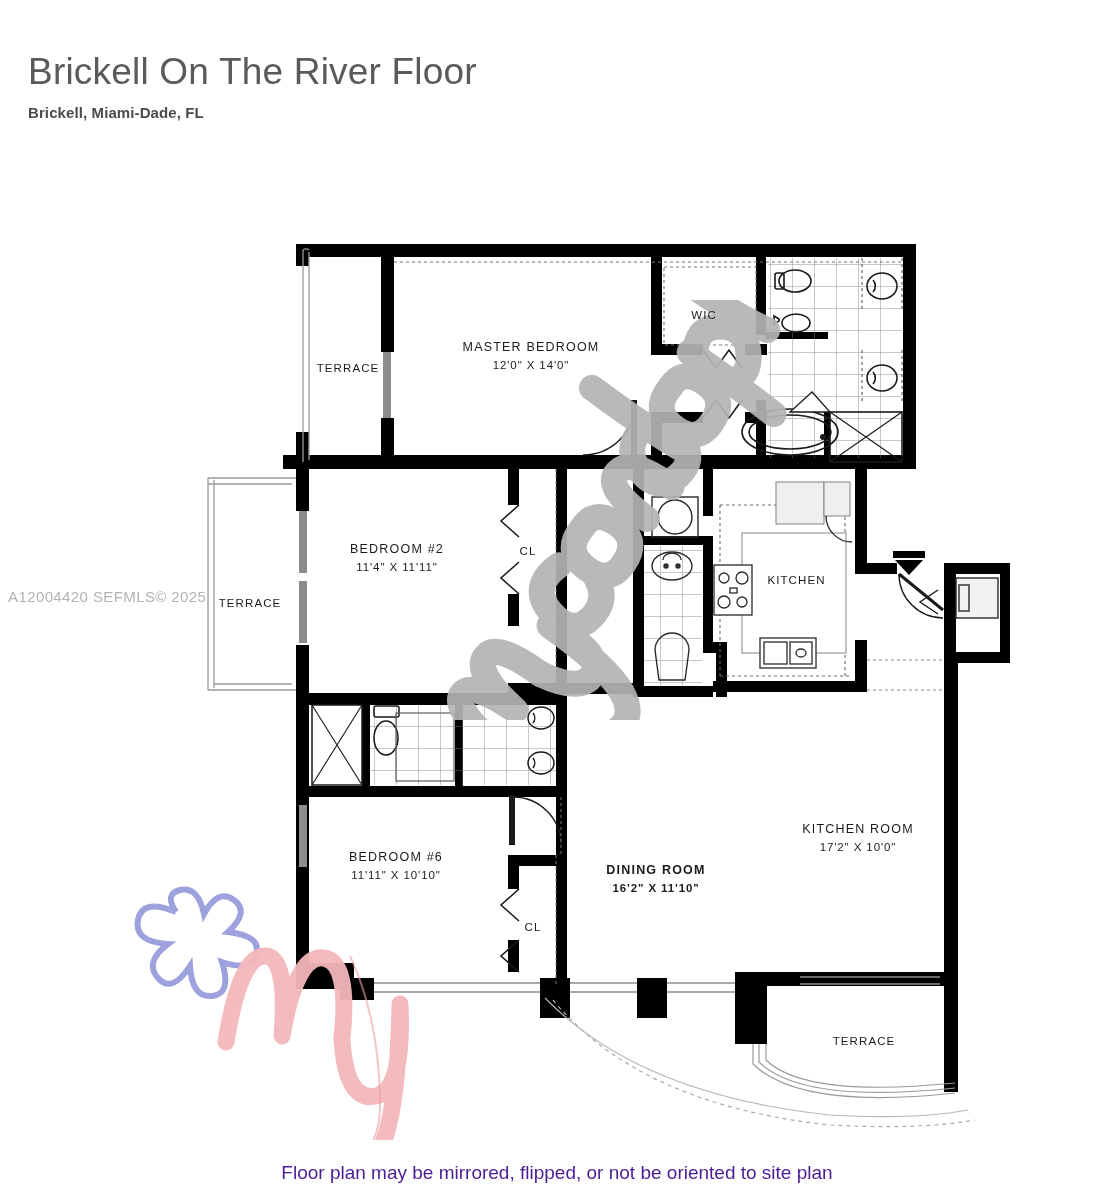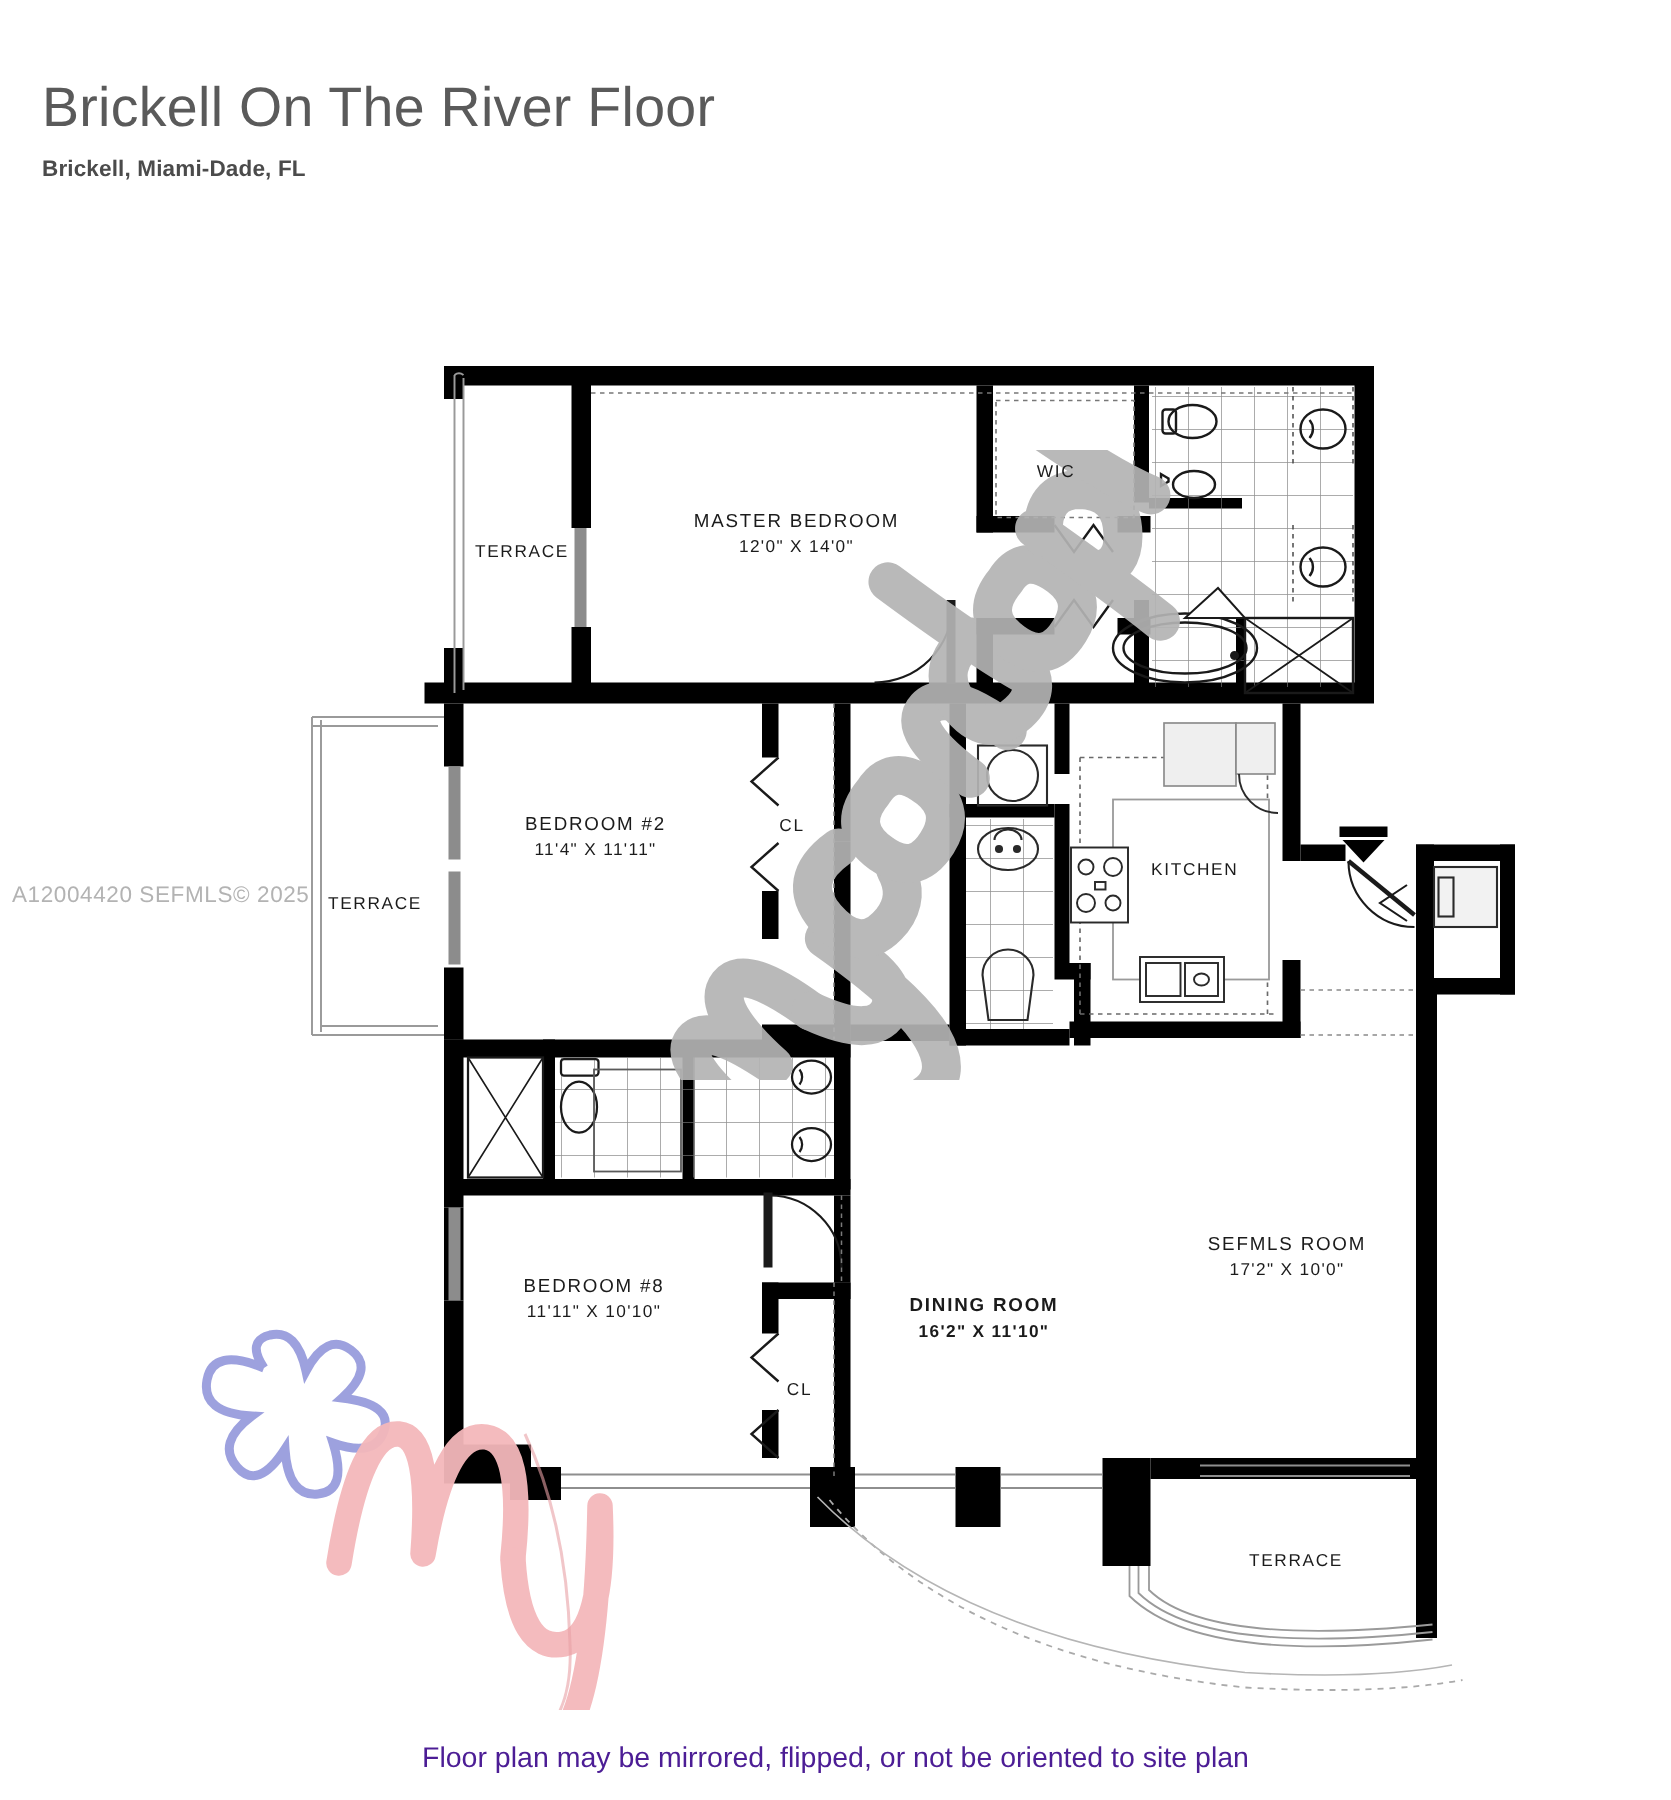--- a/index.html
+++ b/index.html
@@ -460,35 +460,35 @@
 
 <div class="room-label label-sm" style="left:250px; top:595px; transform:translateX(-50%);">
   <span class="rl-name">TERRACE</span>
 </div>
 
 <div class="room-label label-sm" style="left:789px; top:572px; transform:translateX(-50%);padding-left:15px;">
   <span class="rl-name">KITCHEN</span>
 </div>
 
 <div class="room-label" style="left:396px; top:849px; transform:translateX(-50%);">
-  <span class="rl-name">BEDROOM #8</span>
+  <span class="rl-name">BEDROOM #6</span>
   <span class="rl-dims">11'11" X 10'10"</span>
 </div>
 
 <div class="room-label label-sm" style="left:533px; top:919px; transform:translateX(-50%);">
   <span class="rl-name">CL</span>
 </div>
 
 <div class="room-label" style="left:656px; top:862px; transform:translateX(-50%);font-weight:bold;">
   <span class="rl-name">DINING ROOM</span>
   <span class="rl-dims">16'2" X 11'10"</span>
 </div>
 
 <div class="room-label" style="left:858px; top:821px; transform:translateX(-50%);">
-  <span class="rl-name">SEFMLS ROOM</span>
+  <span class="rl-name">KITCHEN ROOM</span>
   <span class="rl-dims">17'2" X 10'0"</span>
 </div>
 
 <div class="room-label label-sm" style="left:864px; top:1033px; transform:translateX(-50%);">
   <span class="rl-name">TERRACE</span>
 </div>
 
 <div id="wm-grey">
   <svg width="560" height="420" viewBox="0 0 560 420" xmlns="http://www.w3.org/2000/svg">
     <g transform="rotate(-58 280 210)" fill="none" stroke="#b4b4b4" stroke-width="26" stroke-linecap="round" stroke-linejoin="round" opacity="0.92">

